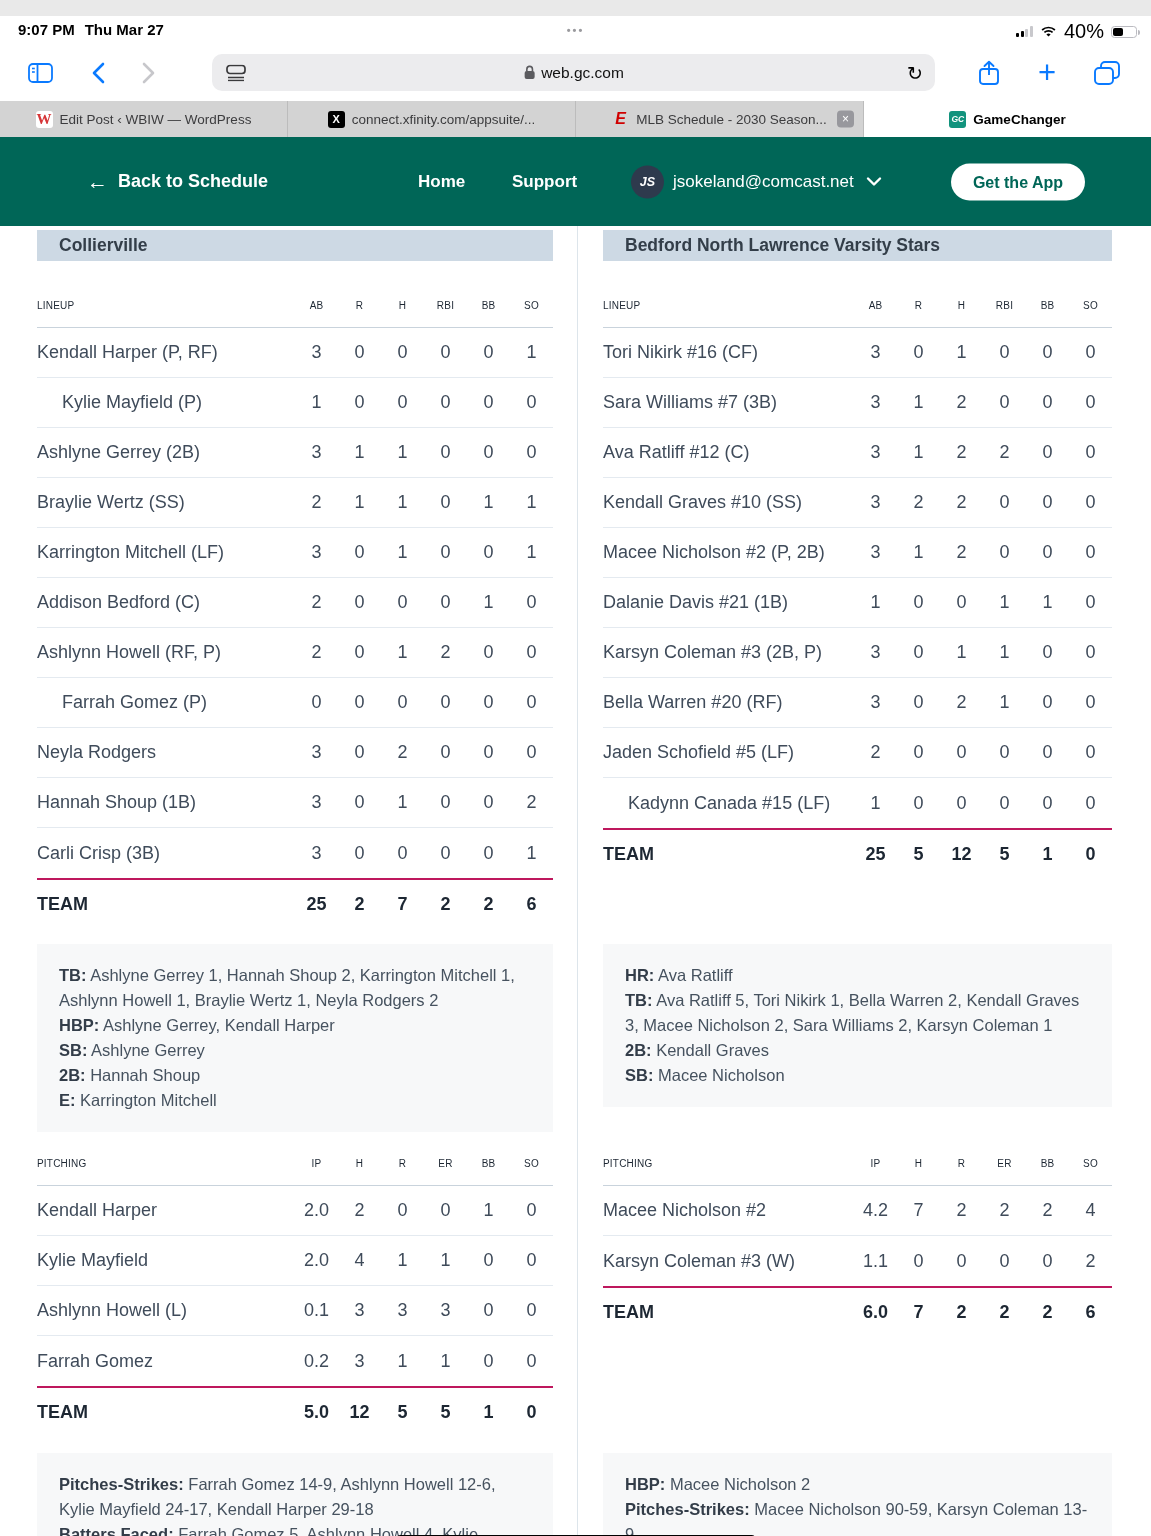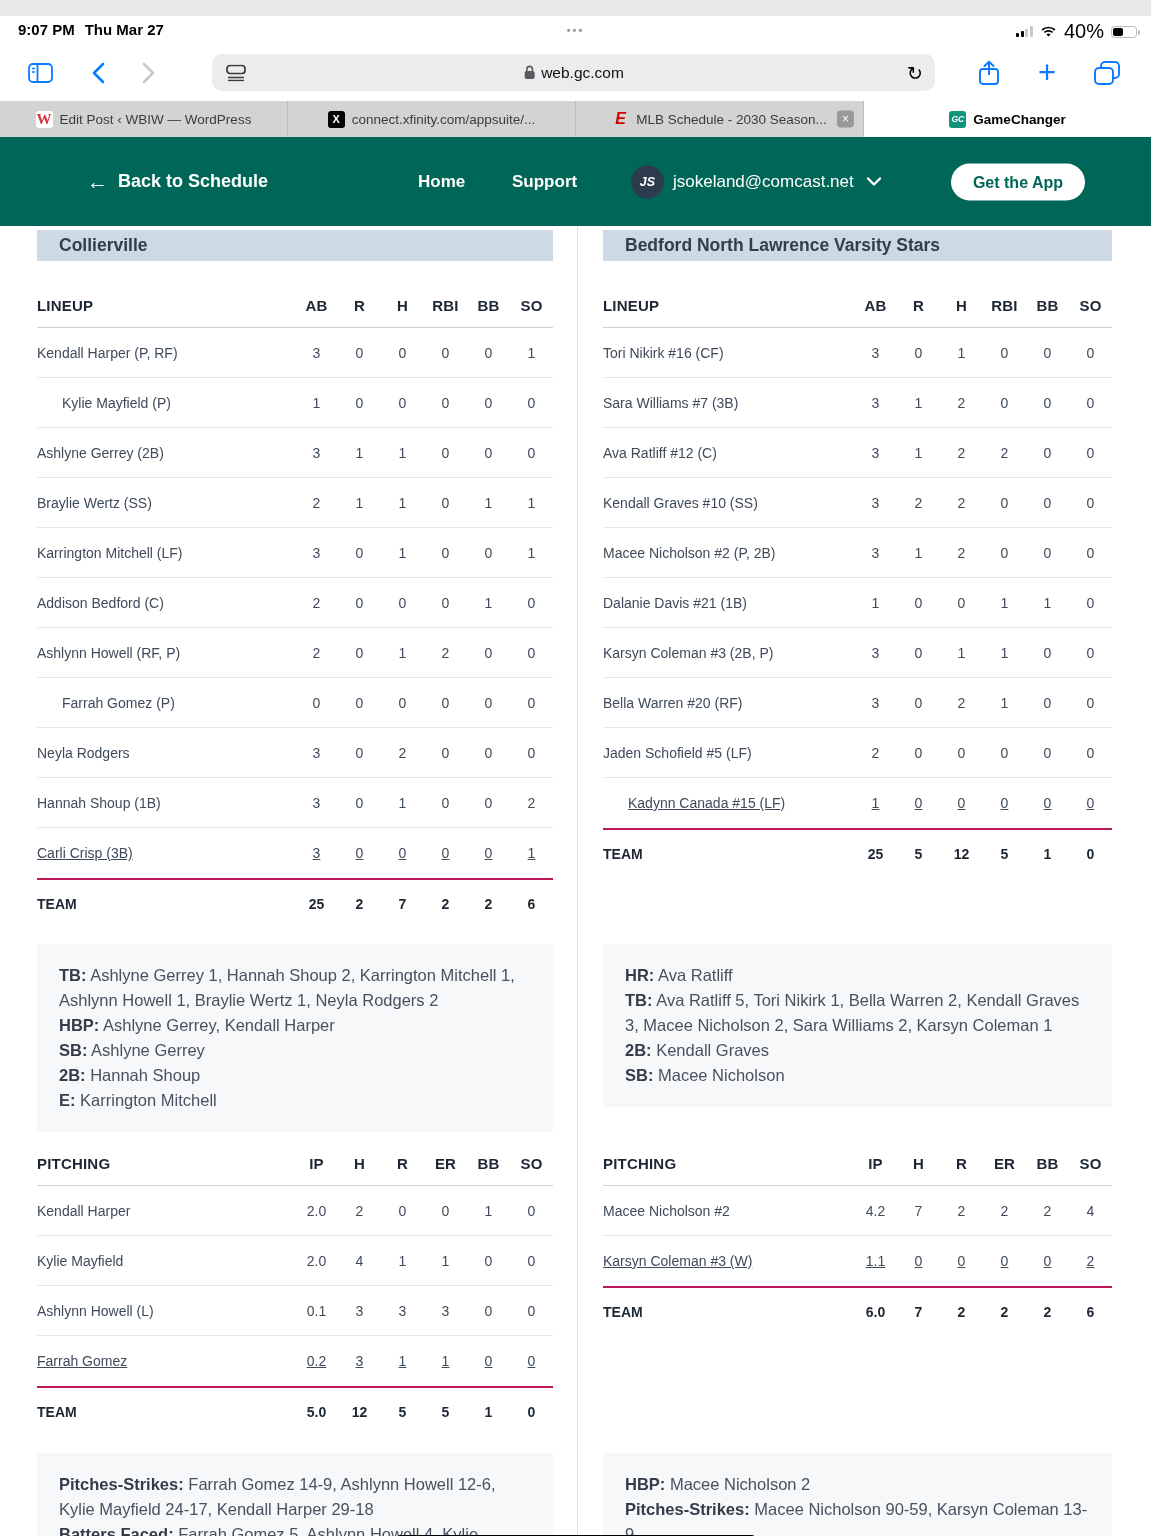--- a/index.html
+++ b/index.html
@@ -76,27 +76,27 @@
   .col-divider { position:absolute; left:577px; top:0; bottom:0; width:1px; background:#dde5eb; }
   .team-col { position:absolute; top:0; bottom:0; }
   .team-col.left { left:37px; width:516px; }
   .team-col.right { left:603px; width:509px; }
   .team-header { position:absolute; top:4px; left:0; right:0; height:31px; background:#cdd9e4;
     display:flex; align-items:center; padding-left:22px; font-size:17.5px; font-weight:700; color:#333e49; }
   .stat-table { position:absolute; left:0; right:0; }
   .stat-table.batting { top:57px; }
   .stat-table.pitching { top:915px; }
   .row { display:flex; align-items:center; height:50px; border-bottom:1px solid #e4eaf0;
-    font-size:14px; color:#3f4b5a; }
+    font-size:18px; color:#3f4b5a; }
   .row .name { flex:1 1 auto; padding-right:6px; white-space:nowrap; overflow:hidden; }
   .row.indent .name { padding-left:25px; }
   .row .cell { flex:none; width:43px; text-align:center; }
-  .row.header-row { height:45px; font-size:15px; font-weight:700; color:#1d2733;
+  .row.header-row { height:45px; font-size:10px; font-weight:400; color:#1d2733;
     border-bottom:1px solid #c9d3dc; letter-spacing:.2px; }
-  .row.last { border-bottom:none;text-decoration:underline; }
+  .row.last { border-bottom:none; }
   .row.team-row { border-top:2px solid #be185d; border-bottom:none; font-weight:700; color:#1d2733; }
   .notes { position:absolute; left:0; right:0; background:#f7f8f9; padding:19px 22px;
     font-size:16.5px; line-height:25px; color:#46525f; }
   .notes b { color:#333d49; }
   .notes.batting-notes { top:718px; }
   .notes.bottom { top:1227px; height:220px; }
 
   
   .home-indicator { position:absolute; left:50%; transform:translateX(-50%); bottom:8px;
     width:360px; height:9px; border-radius:5px; background:#000; z-index:50; }

